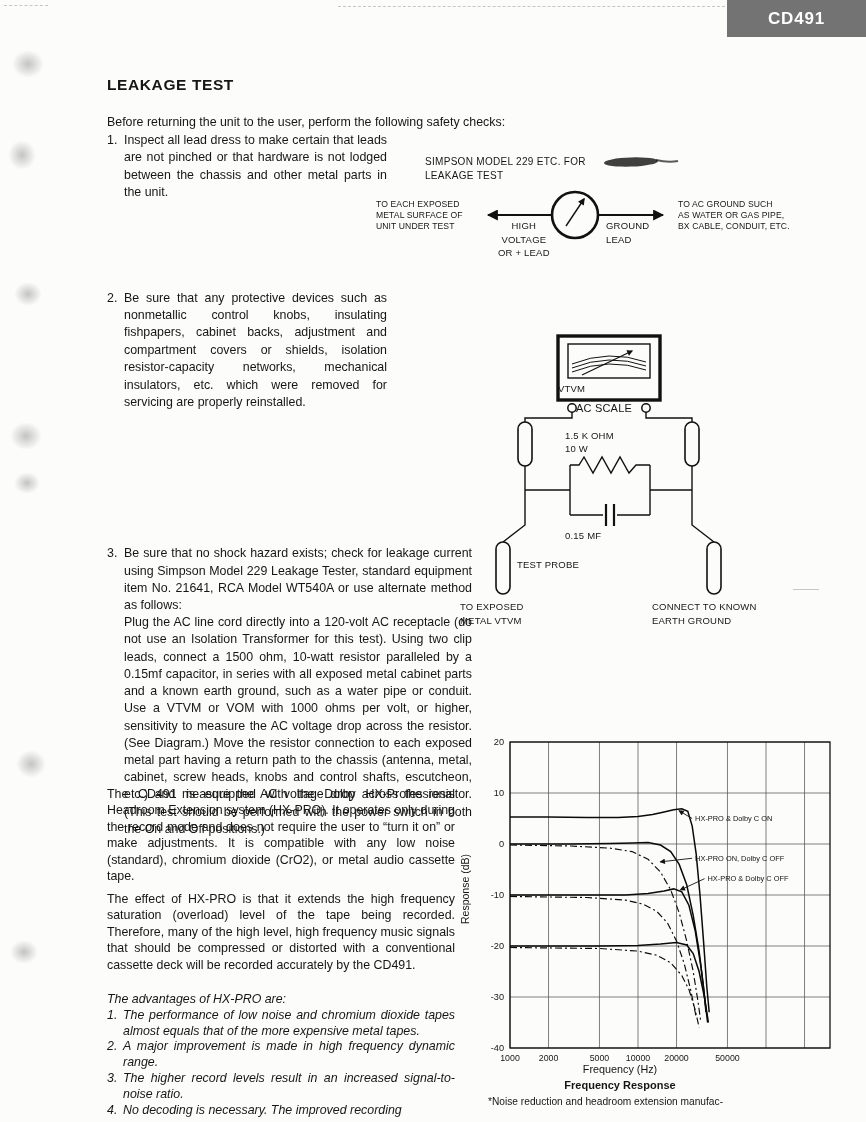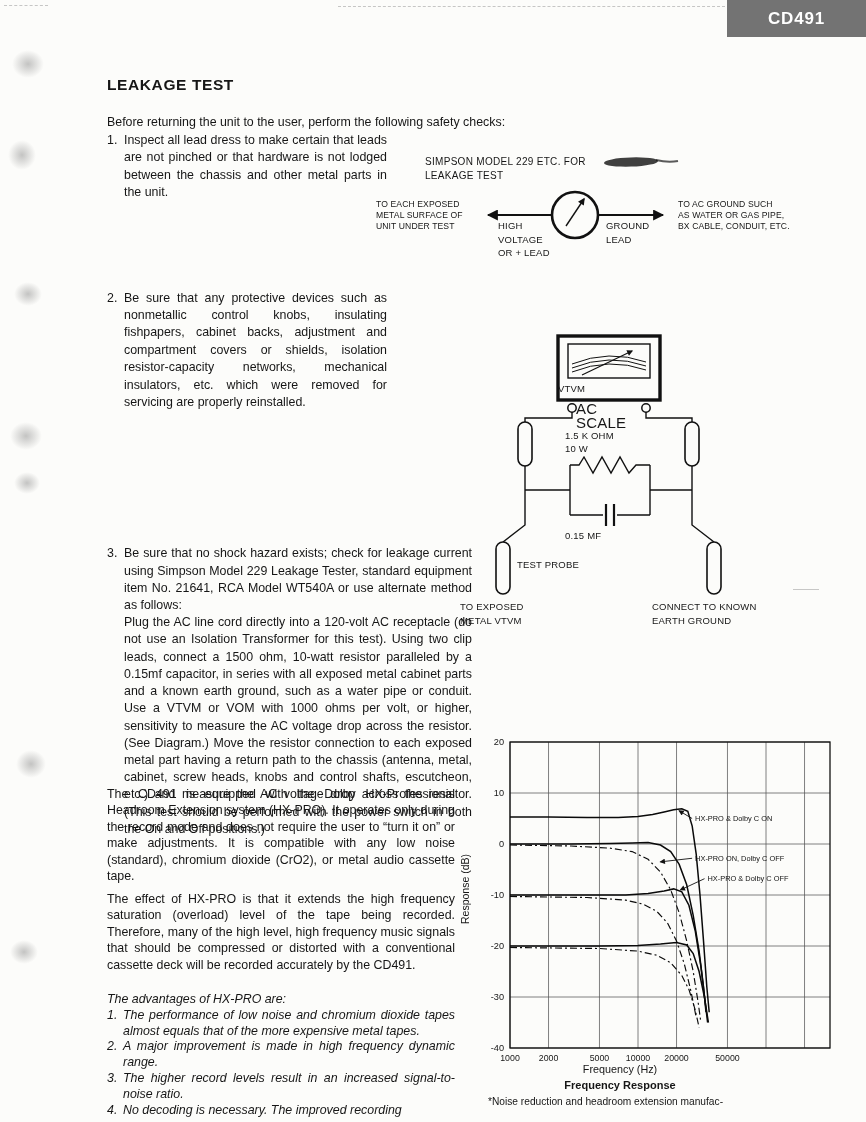--- a/index.html
+++ b/index.html
@@ -87,21 +87,21 @@
       <circle cx="205" cy="62" r="23" fill="#fcfcfa" stroke="#111" stroke-width="2.6"></circle>
       <line x1="196" y1="73" x2="214" y2="46" stroke="#111" stroke-width="1.4" marker-end="url(#arrSm)"></line>
       <ellipse cx="261" cy="9" rx="27" ry="4.6" fill="#161616" opacity=".82" transform="rotate(-2 261 9)"></ellipse>
       <path d="M286 7 q 12 3 22 1" fill="none" stroke="#161616" stroke-width="2" opacity=".7"></path>
     </svg>
     <div class="diagram-label pre center" style="left:55px;top:2px;width:310px;font-size:10px;letter-spacing:.3px;">SIMPSON MODEL 229 ETC. FOR
 LEAKAGE TEST</div>
     <div class="small-label pre" style="left:6px;top:46px;width:104px;">TO EACH EXPOSED
 METAL SURFACE OF
 UNIT UNDER TEST</div>
-    <div class="diagram-label pre" style="left:128px;top:66px;">HIGH
+    <div class="diagram-label pre" style="left:128px;top:66px;text-align:center;">HIGH
 VOLTAGE
 OR + LEAD</div>
     <div class="diagram-label pre" style="left:236px;top:66px;">GROUND
 LEAD</div>
     <div class="small-label pre" style="left:308px;top:46px;width:130px;">TO AC GROUND SUCH
 AS WATER OR GAS PIPE,
 BX CABLE, CONDUIT, ETC.</div>
   </div>
 
   <div class="abs" style="left:460px;top:330px;width:385px;height:312px;">
@@ -136,21 +136,21 @@
       <path d="M110 135 L119 135 L124 127 L133 143 L142 127 L151 143 L160 127 L169 143 L176 135 L190 135" fill="none" stroke="#111" stroke-width="1.4"></path>
       <path d="M110 185 L143 185" fill="none" stroke="#111" stroke-width="1.4"></path>
       <path d="M157 185 L190 185" fill="none" stroke="#111" stroke-width="1.4"></path>
       <line x1="146" y1="174" x2="146" y2="196" stroke="#111" stroke-width="2.2"></line>
       <line x1="154" y1="174" x2="154" y2="196" stroke="#111" stroke-width="2.2"></line>
 
       <rect x="36" y="212" width="14" height="52" rx="7" fill="#fcfcfa" stroke="#111" stroke-width="1.6"></rect>
       <rect x="247" y="212" width="14" height="52" rx="7" fill="#fcfcfa" stroke="#111" stroke-width="1.6"></rect>
     </svg>
     <div class="diagram-label center" style="left:98px;top:52px;width:102px;">VTVM</div>
-    <div class="diagram-label center" style="left:116px;top:72px;width:66px;font-size:15px;">AC SCALE</div>
+    <div class="diagram-label center" style="left:116px;top:72px;width:66px;font-size:11px;">AC SCALE</div>
     <div class="diagram-label pre center" style="left:105px;top:99px;width:90px;line-height:13px;">1.5 K OHM
 10 W</div>
     <div class="diagram-label center" style="left:105px;top:199px;width:90px;">0.15 MF</div>
     <div class="diagram-label" style="left:57px;top:228px;">TEST PROBE</div>
     <div class="diagram-label pre center" style="left:0px;top:270px;width:88px;">TO EXPOSED
 METAL VTVM</div>
     <div class="diagram-label pre center" style="left:192px;top:270px;width:128px;">CONNECT TO KNOWN
 EARTH GROUND</div>
   </div>
 

